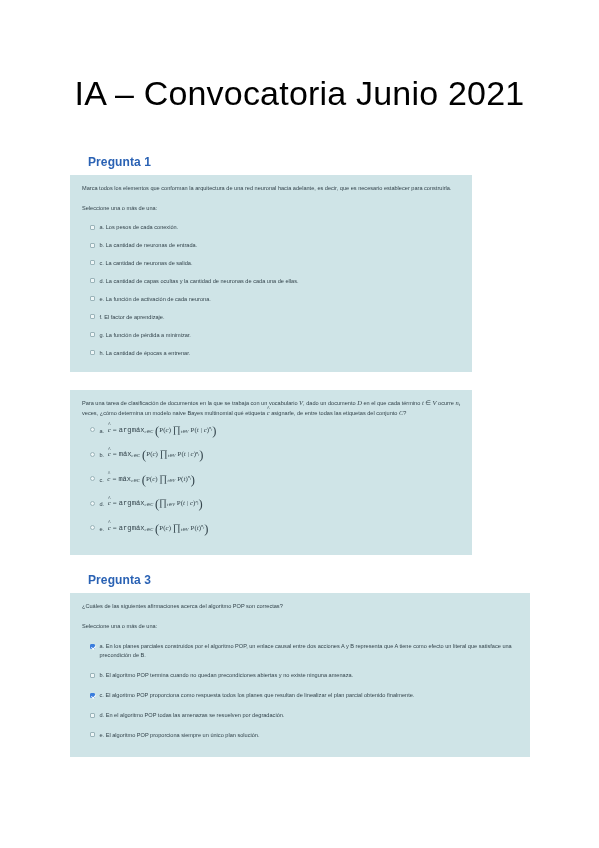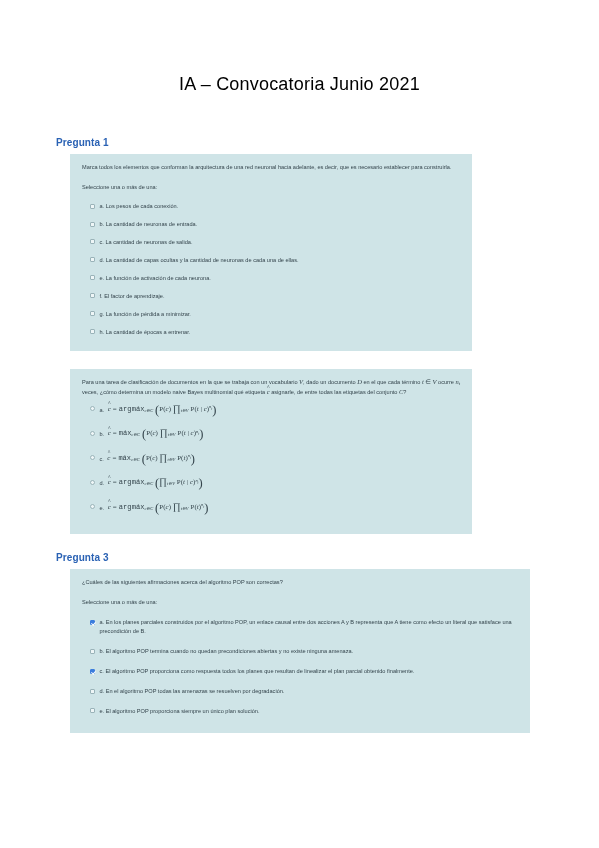--- a/index.html
+++ b/index.html
@@ -12,42 +12,42 @@
     height: 848px;
     background: #ffffff;
     font-family: "Liberation Sans", sans-serif;
     color: #2f3a40;
     overflow: hidden;
     position: relative;
   }
 
   .page-title {
     text-align: center;
-    font-size: 18px;
+    font-size: 34px;
     font-weight: 400;
     color: #000000;
     letter-spacing: 0.2px;
     margin: 0;
     padding-top: 74px;
     font-family: "Liberation Sans", sans-serif;
   }
 
   .questions {
     margin-top: 42px;
   }
 
   .question-block {
     margin-bottom: 0;
   }
 
   .q-heading {
     color: #2a62b4;
     font-weight: bold;
-    font-size: 10px;
-    padding-left: 56px;
+    font-size: 12px;
+    padding-left: 88px;
     margin: 0 0 6px 0;
     letter-spacing: 0.1px;
   }
 
   .q-body {
     background: #cfe4e7;
     margin-left: 70px;
     padding: 9px 12px 10px 12px;
     font-size: 5.6px;
     line-height: 1.55;

